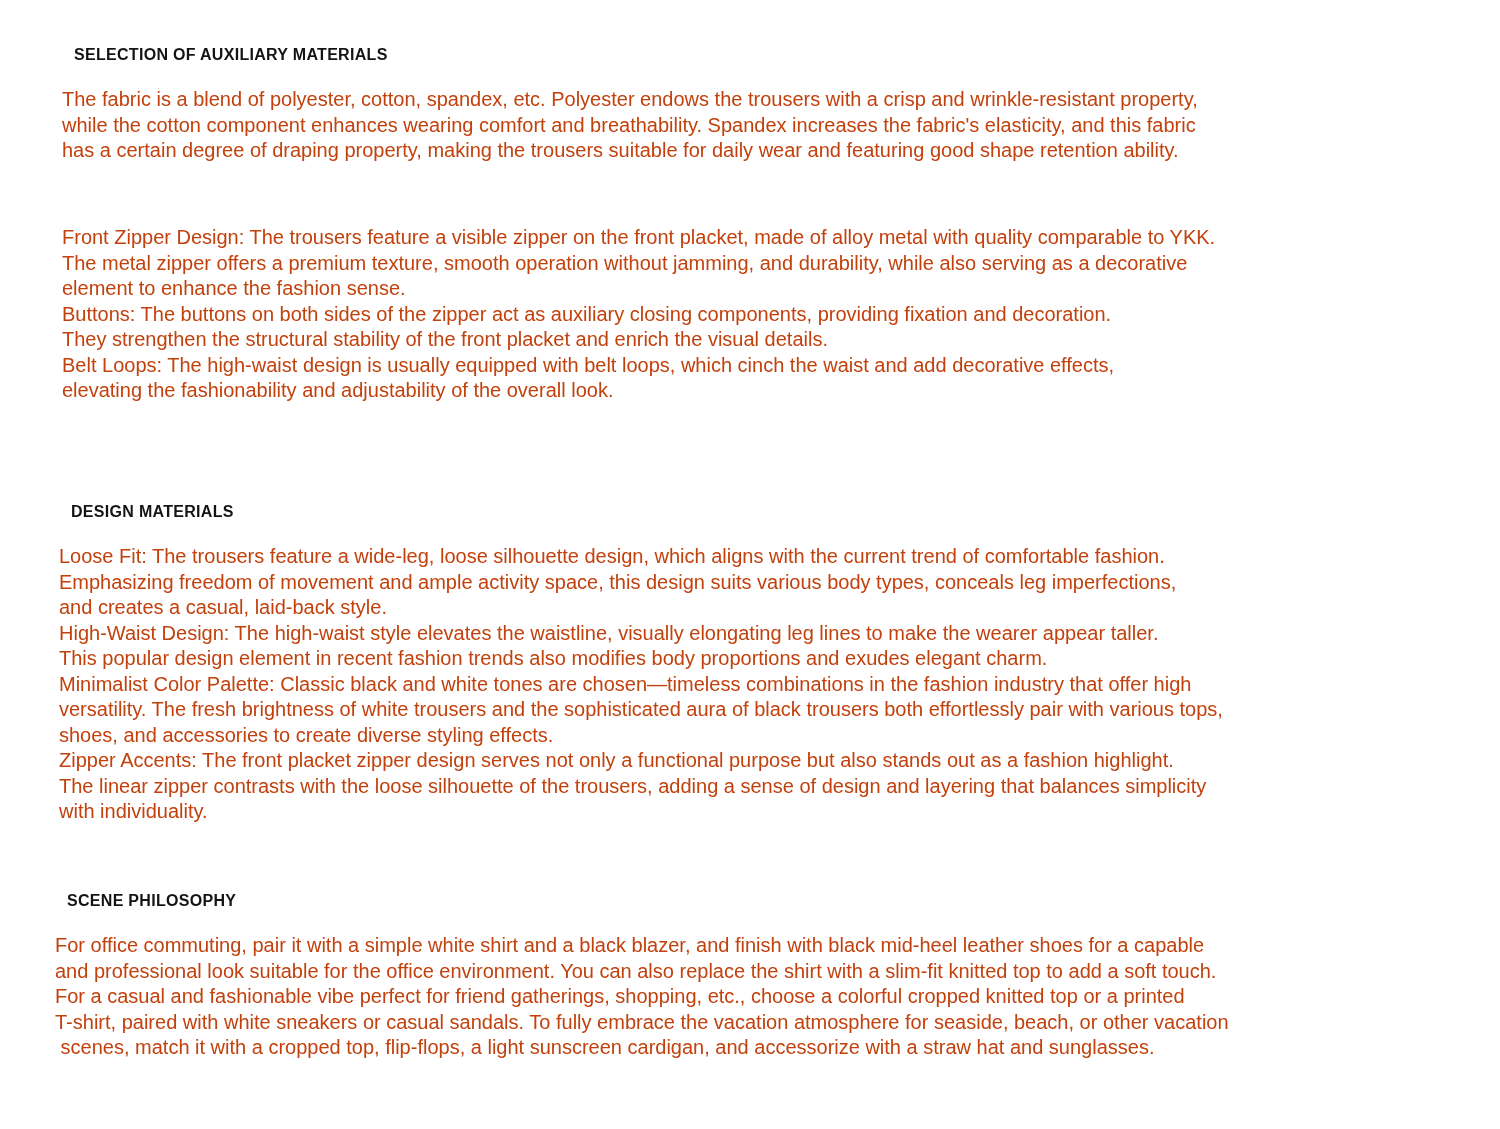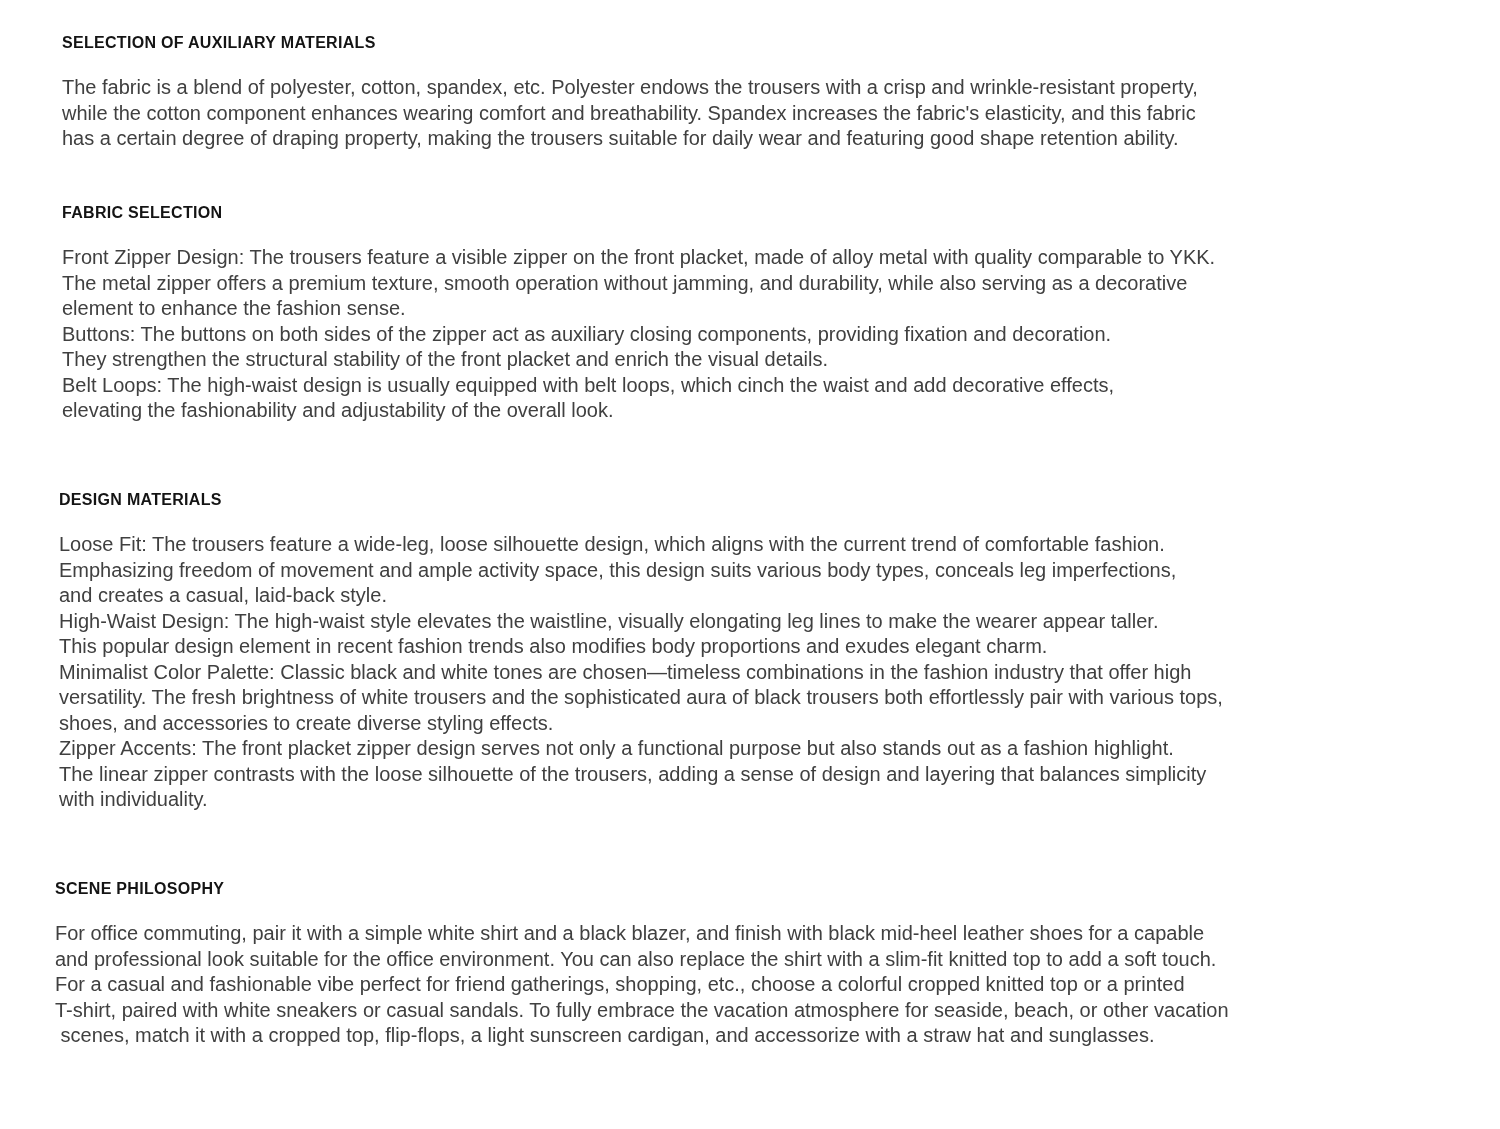--- a/index.html
+++ b/index.html
@@ -16,55 +16,54 @@
   }
   .doc-page {
     position: absolute;
     inset: 0;
     background: #ffffff;
   }
   .doc-section {
     position: absolute;
   }
   .section-heading {
-    margin: 0;
+    margin: 12px;
     font-size: 16px;
     line-height: 20px;
     font-weight: bold;
     letter-spacing: 0.3px;
     color: #141414;
   }
   .section-body {
     margin: 22px 0 0 0;
     font-size: 20px;
     line-height: 25.5px;
     font-weight: 400;
     letter-spacing: 0px;
-    color: #404040;
+    color: #c2410c;
     white-space: pre-wrap;
   }
   #sec-auxiliary-materials { top: 33px;  left: 62px; width: 1410px; }
   #sec-fabric-selection    { top: 203px; left: 62px; width: 1410px; }
   #sec-design-philosophy   { top: 490px; left: 59px; width: 1418px; }
   #sec-scene-collocation   { top: 879px; left: 55px; width: 1422px; }
 </style>
 </head>
 <body>
 
 <div class="doc-page">
 
   <section class="doc-section" id="sec-auxiliary-materials">
     <h2 class="section-heading">SELECTION OF AUXILIARY MATERIALS</h2>
     <p class="section-body">The fabric is a blend of polyester, cotton, spandex, etc. Polyester endows the trousers with a crisp and wrinkle-resistant property,
 while the cotton component enhances wearing comfort and breathability. Spandex increases the fabric's elasticity, and this fabric
 has a certain degree of draping property, making the trousers suitable for daily wear and featuring good shape retention ability.</p>
   </section>
 
   <section class="doc-section" id="sec-fabric-selection">
-    <h2 class="section-heading">FABRIC SELECTION</h2>
     <p class="section-body">Front Zipper Design: The trousers feature a visible zipper on the front placket, made of alloy metal with quality comparable to YKK.
 The metal zipper offers a premium texture, smooth operation without jamming, and durability, while also serving as a decorative
 element to enhance the fashion sense.
 Buttons: The buttons on both sides of the zipper act as auxiliary closing components, providing fixation and decoration.
 They strengthen the structural stability of the front placket and enrich the visual details.
 Belt Loops: The high-waist design is usually equipped with belt loops, which cinch the waist and add decorative effects,
 elevating the fashionability and adjustability of the overall look.</p>
   </section>
 
   <section class="doc-section" id="sec-design-philosophy">

